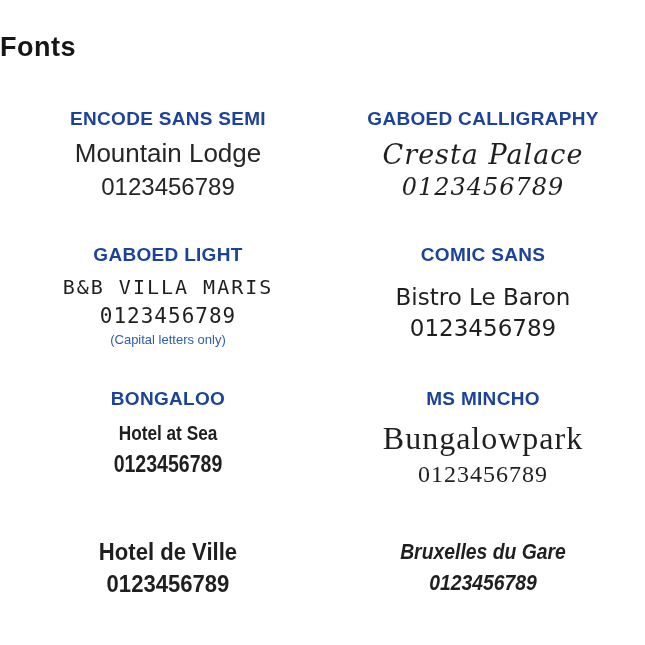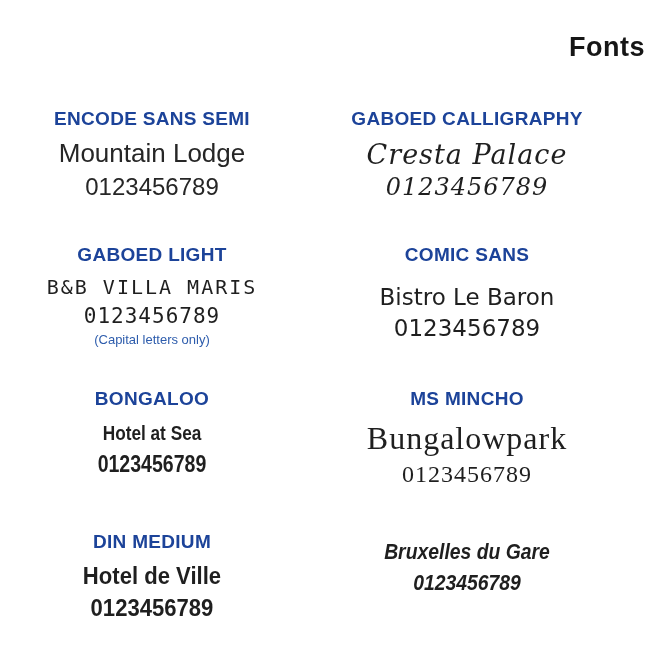--- a/index.html
+++ b/index.html
@@ -3,34 +3,34 @@
 <meta charset="utf-8">
 <style>
   * { margin: 0; padding: 0; box-sizing: border-box; }
   html, body {
     width: 645px; height: 645px;
     background: #ffffff;
     font-family: "Liberation Sans", sans-serif;
     overflow: hidden;
   }
   .page-title {
-    text-align: right;
+    text-align: left;
     margin-top: 32px;
     font-size: 27px;
     font-weight: bold;
     color: #161616;
     letter-spacing: 0.5px;
   }
   .grid {
     margin-top: 44px;
     display: grid;
     grid-template-columns: 300px 330px;
     justify-content: start;
     row-gap: 40px;
-    padding-left: 2px;
+    padding-left: 18px;
   }
   .font-card { text-align: center; }
   .font-name {
     font-size: 19px;
     font-weight: bold;
     color: #1c4399;
     letter-spacing: 0.3px;
     line-height: 1.25;
   }
   .sample, .digits { color: #1f1f1f; }
@@ -110,21 +110,20 @@
     <div class="digits">0123456789</div>
   </section>
 
   <section class="font-card s-mincho">
     <h2 class="font-name">MS MINCHO</h2>
     <div class="sample">Bungalowpark</div>
     <div class="digits">0123456789</div>
   </section>
 
   <section class="font-card s-din">
-    <h2 class="font-name">DIN MEDIUM</h2>
     <div class="sample">Hotel de Ville</div>
     <div class="digits">0123456789</div>
   </section>
 
   <section class="font-card s-roboto">
     <div class="sample">Bruxelles du Gare</div>
     <div class="digits">0123456789</div>
   </section>
 
 </div>

